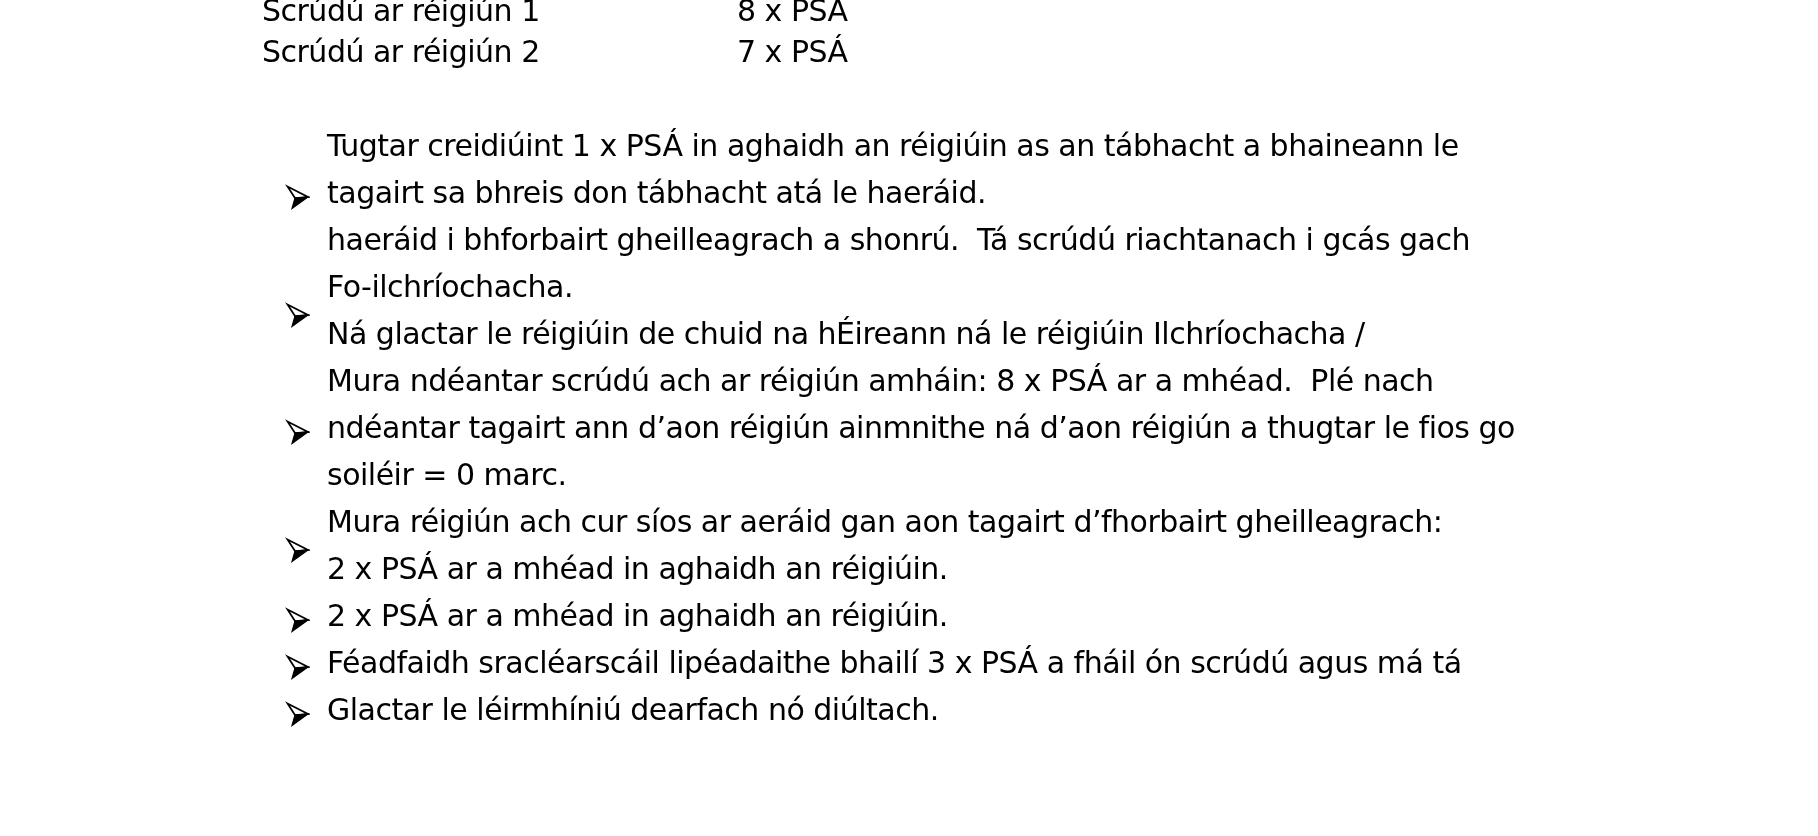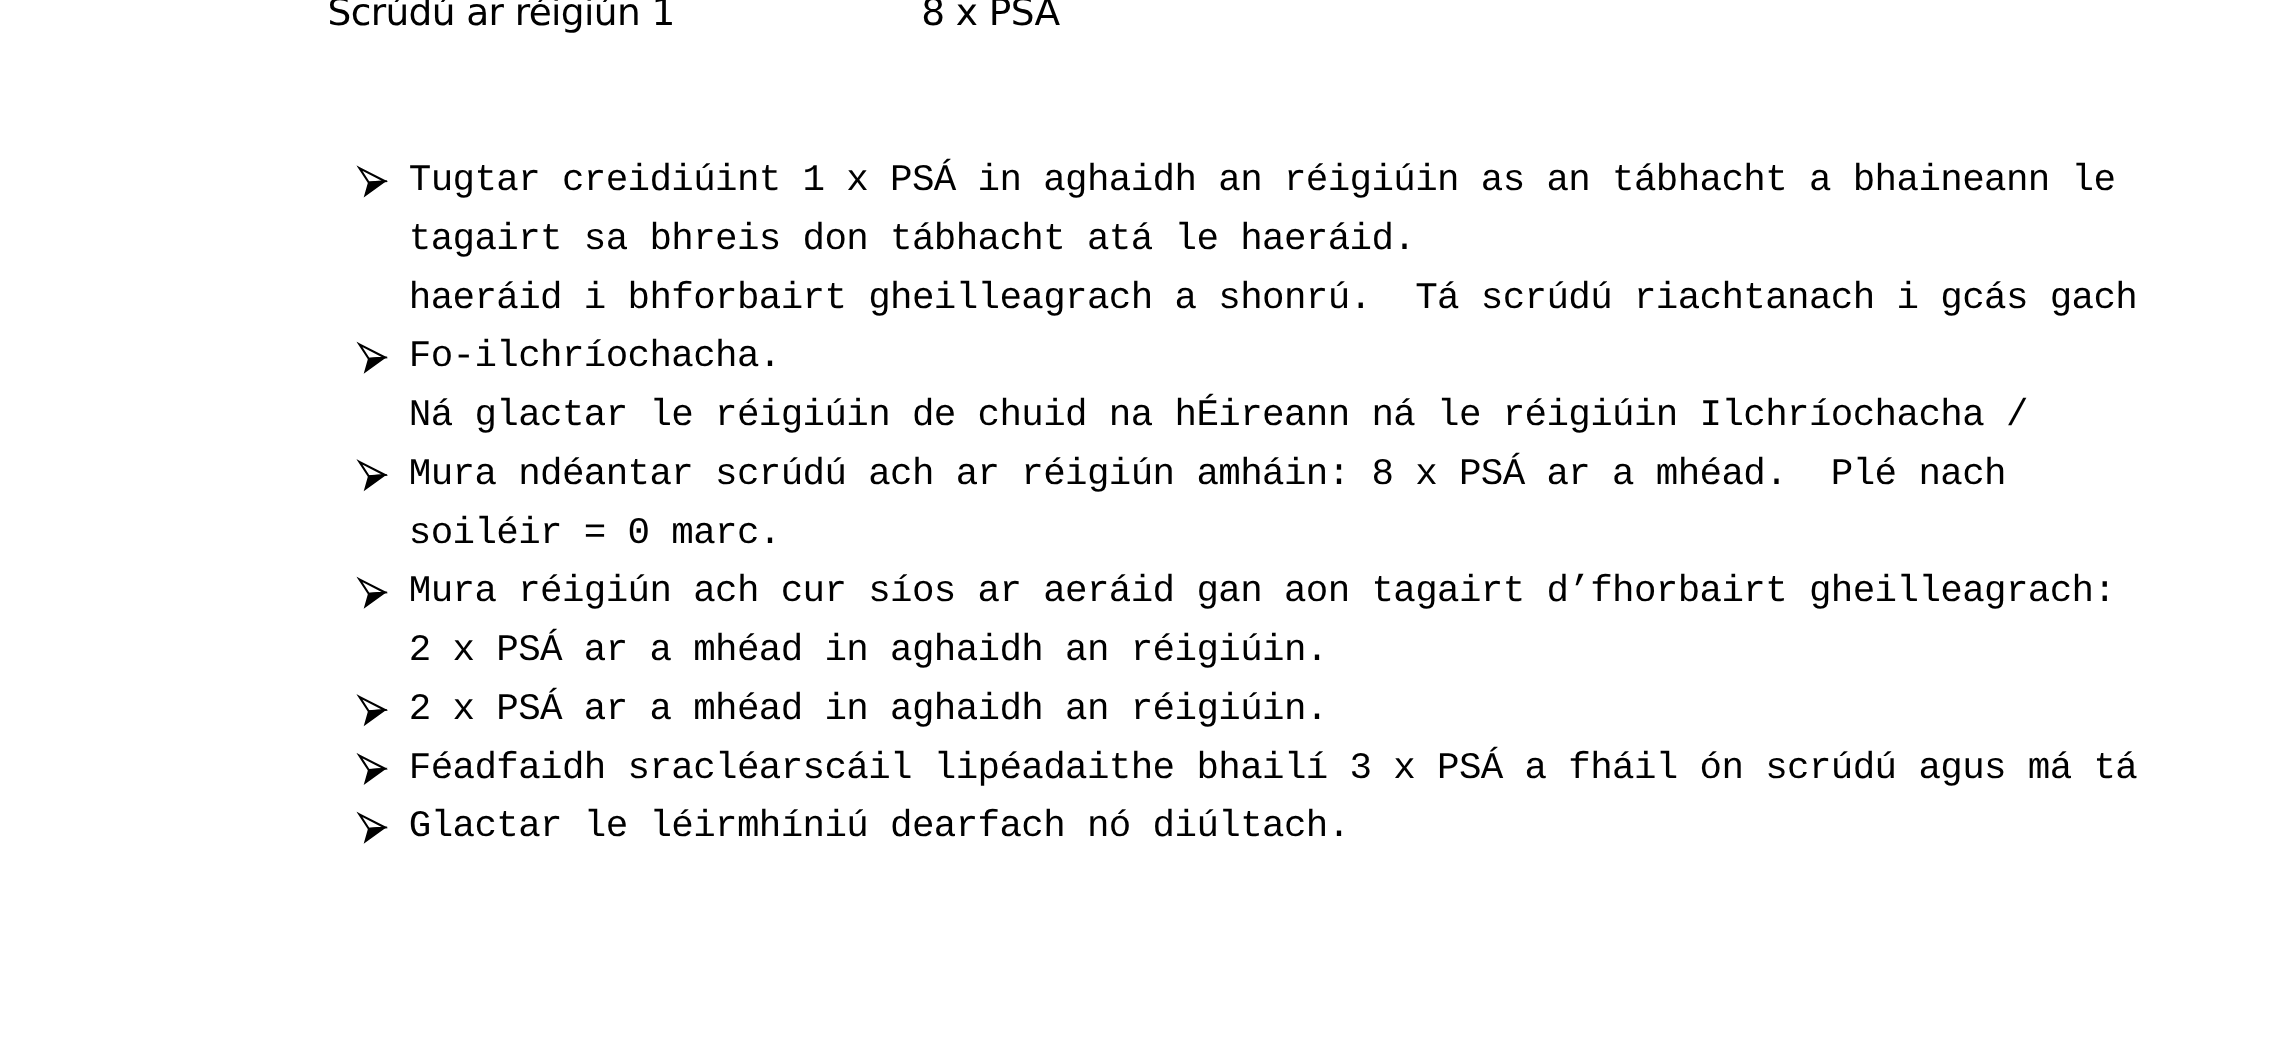--- a/index.html
+++ b/index.html
@@ -40,22 +40,21 @@
     display: inline-block;
   }
   .bullet-list {
     position: absolute;
     left: 285px;
     top: 122px;
     width: 1400px;
   }
   .bullet-item {
     display: flex;
-    align-items: flex-start;
-    font-family: Liberation Mono, monospace;
+    align-items: center;
   }
   .marker {
     flex: 0 0 42px;
     width: 42px;
     padding-top: 10px;
     line-height: 0;
   }
   .btext {
     font-size: 30px;
     line-height: 47px;
@@ -64,20 +63,21 @@
   .bline {
     white-space: pre;
   }
 </style>
 </head>
 <body>
 
 <div class="page">
   <div class="header">
       <div class="hrow"><span class="hlabel">Scrúdú ar réigiún 1</span><span class="hvalue">8 x PSÁ</span></div>
+      <div class="hrow"><span class="hlabel">Scrúdú ar réigiún 2</span><span class="hvalue">7 x PSÁ</span></div>
     </div>
   <div class="bullet-list">
       <div class="bullet-item">
         <span class="marker"><svg width="25" height="27" viewBox="0 0 25 27">
             <polygon points="2.5,2.5 23,13 10,14" fill="#ffffff" stroke="#000000" stroke-width="1.7" stroke-linejoin="miter"></polygon>
             <polygon points="7,24.5 23,13 10,14" fill="#000000" stroke="#000000" stroke-width="1.2" stroke-linejoin="miter"></polygon>
           </svg></span>
         <div class="btext">
           <div class="bline">Tugtar creidiúint 1 x PSÁ in aghaidh an réigiúin as an tábhacht a bhaineann le</div>
           <div class="bline">tagairt sa bhreis don tábhacht atá le haeráid.</div>
@@ -94,20 +94,21 @@
           <div class="bline">Ná glactar le réigiúin de chuid na hÉireann ná le réigiúin Ilchríochacha /</div>
         </div>
       </div>
       <div class="bullet-item">
         <span class="marker"><svg width="25" height="27" viewBox="0 0 25 27">
             <polygon points="2.5,2.5 23,13 10,14" fill="#ffffff" stroke="#000000" stroke-width="1.7" stroke-linejoin="miter"></polygon>
             <polygon points="7,24.5 23,13 10,14" fill="#000000" stroke="#000000" stroke-width="1.2" stroke-linejoin="miter"></polygon>
           </svg></span>
         <div class="btext">
           <div class="bline">Mura ndéantar scrúdú ach ar réigiún amháin: 8 x PSÁ ar a mhéad.  Plé nach</div>
+          <div class="bline">ndéantar tagairt ann d’aon réigiún ainmnithe ná d’aon réigiún a thugtar le fios go</div>
           <div class="bline">soiléir = 0 marc.</div>
         </div>
       </div>
       <div class="bullet-item">
         <span class="marker"><svg width="25" height="27" viewBox="0 0 25 27">
             <polygon points="2.5,2.5 23,13 10,14" fill="#ffffff" stroke="#000000" stroke-width="1.7" stroke-linejoin="miter"></polygon>
             <polygon points="7,24.5 23,13 10,14" fill="#000000" stroke="#000000" stroke-width="1.2" stroke-linejoin="miter"></polygon>
           </svg></span>
         <div class="btext">
           <div class="bline">Mura réigiún ach cur síos ar aeráid gan aon tagairt d’fhorbairt gheilleagrach:</div>

